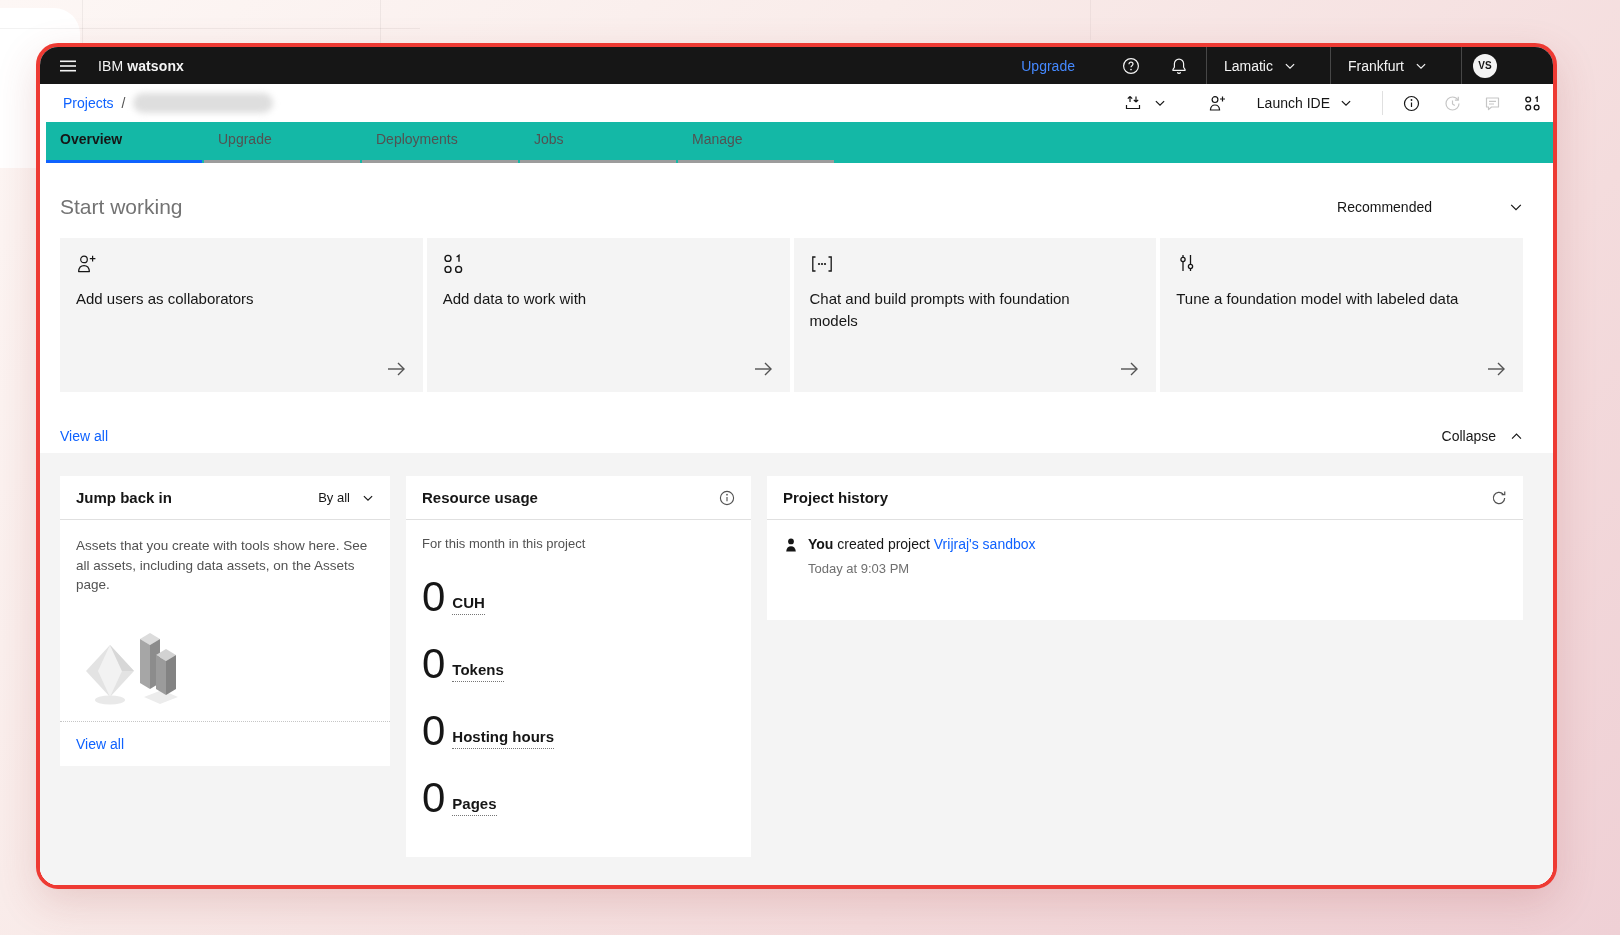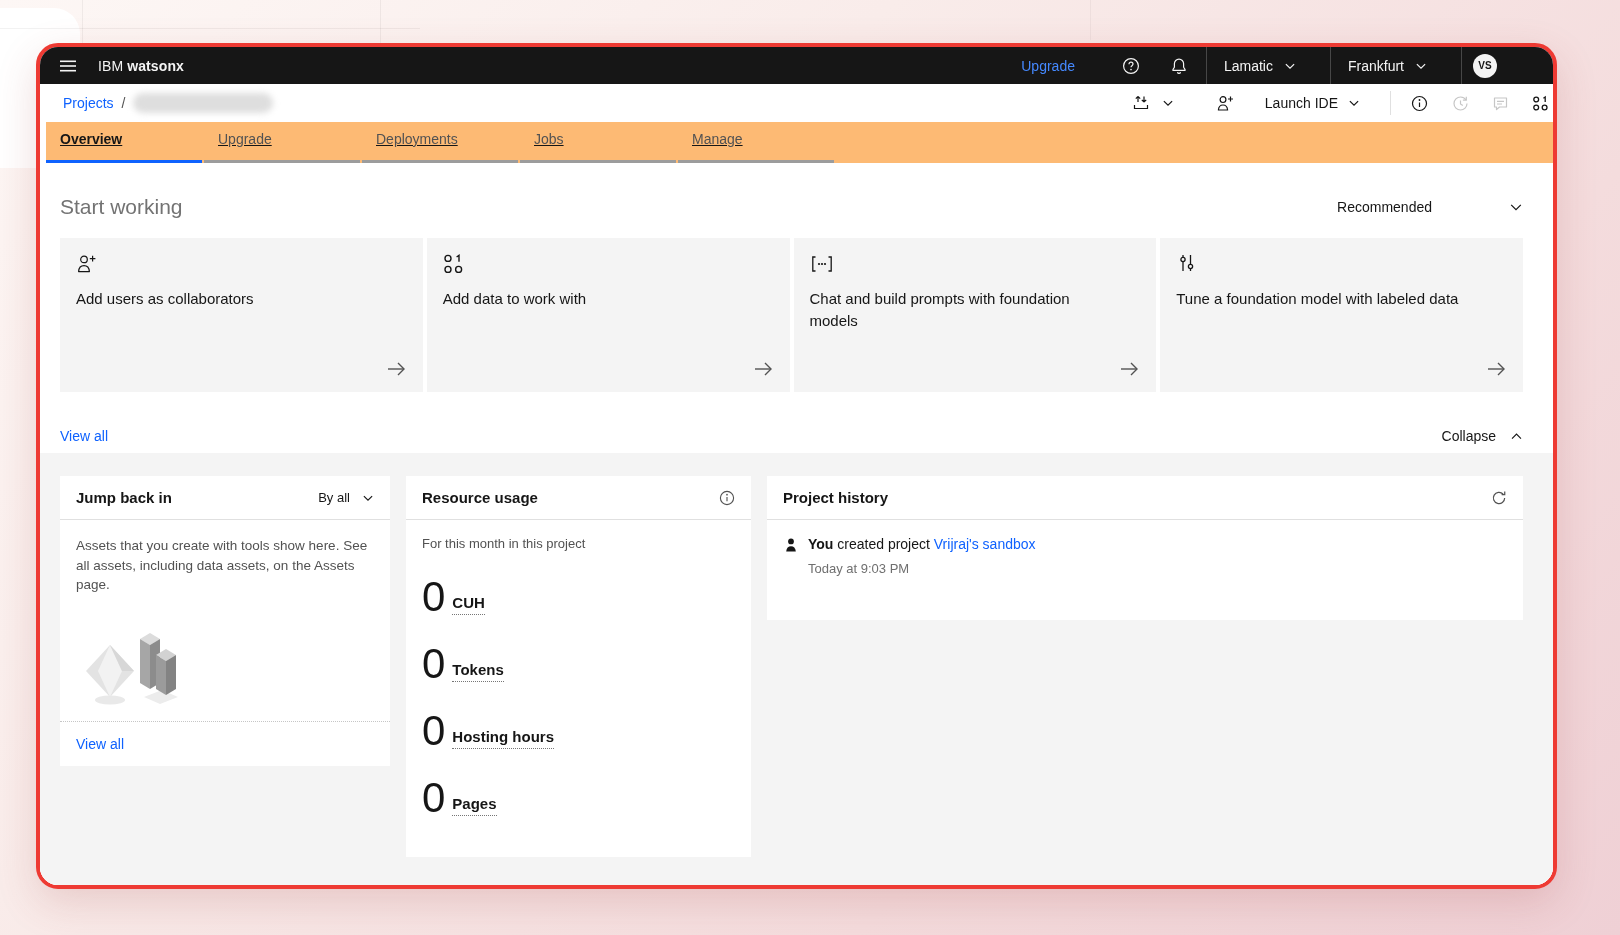--- a/index.html
+++ b/index.html
@@ -35,32 +35,32 @@
   .brand b { font-weight:700; }
   .hdr-right { margin-left:auto; display:flex; align-items:center; height:100%; }
   .upgrade { color:#4589ff; font-size:14px; text-decoration:none; cursor:pointer; margin-right:46px; }
   .hdr-iconbtn { background:none; border:none; color:#f4f4f4; display:flex; align-items:center; justify-content:center; width:20px; height:37px; cursor:pointer; }
   .hdr-iconbtn + .hdr-iconbtn { margin-left:28px; }
   .hdr-div { width:1px; height:37px; background:#474747; margin-left:17px; }
   .hdr-menu { background:none; border:none; color:#f4f4f4; font-size:14px; font-family:inherit; display:flex; align-items:center; gap:11px; padding:0 17px; height:37px; cursor:pointer; }
   .avatar { width:24px; height:24px; border-radius:50%; background:#f4f4f4; color:#161616; font-size:10px; font-weight:600; display:flex; align-items:center; justify-content:center; margin:0 56px 0 11px; cursor:pointer; }
 
   
-  .crumb-row { height:38px; flex:0 0 38px; display:flex; align-items:center; padding:0 4px 0 23px; background:#fff; }
+  .crumb-row { height:38px; flex:0 0 38px; display:flex; align-items:center; padding:0 12px 0 23px; background:#fff; }
   .crumb-link { color:#0f62fe; font-size:14px; text-decoration:none; cursor:pointer; }
   .crumb-sep { color:#525252; font-size:14px; margin:0 8px; }
   .crumb-redacted { width:140px; height:20px; border-radius:10px; background:#dedede; filter:blur(3px); }
   .crumb-tools { margin-left:auto; display:flex; align-items:center; }
   .tool-btn { background:none; border:none; color:#161616; display:flex; align-items:center; justify-content:center; height:38px; cursor:pointer; padding:0; }
   .tool-btn.disabled { color:#c6c6c6; cursor:default; }
   .launch-ide { background:none; border:none; font-family:inherit; font-size:14px; color:#161616; display:flex; align-items:center; gap:10px; cursor:pointer; margin-left:30px; }
   .tools-div { width:1px; height:24px; background:#e0e0e0; margin:0 20px 0 30px; }
 
   
-  .tabs { height:41px; flex:0 0 41px; display:flex; margin-left:6px; background:#fdba74;text-decoration:underline; }
+  .tabs { height:41px; flex:0 0 41px; display:flex; margin-left:6px; background:#14b8a6; }
   .tab { width:156px; margin-right:2px; font-size:14px; color:#525252; display:flex; align-items:flex-start; padding:9px 0 0 14px; border-bottom:3px solid #9c9c9c; cursor:pointer; }
   .tab.active { color:#161616; font-weight:700; border-bottom-color:#0f62fe; }
 
   
   .main { flex:1; display:flex; flex-direction:column; overflow:hidden; background:#fff; }
   .sw-head { display:flex; align-items:center; margin:32px 30px 0 20px; }
   .sw-title { font-size:21px; font-weight:400; color:#737373; }
   .sw-sort { margin-left:auto; background:none; border:none; font-family:inherit; font-size:14px; color:#161616; display:flex; align-items:center; gap:77px; cursor:pointer; }
 
   .sw-cards { display:flex; gap:4px; margin:19px 30px 0 20px; }

